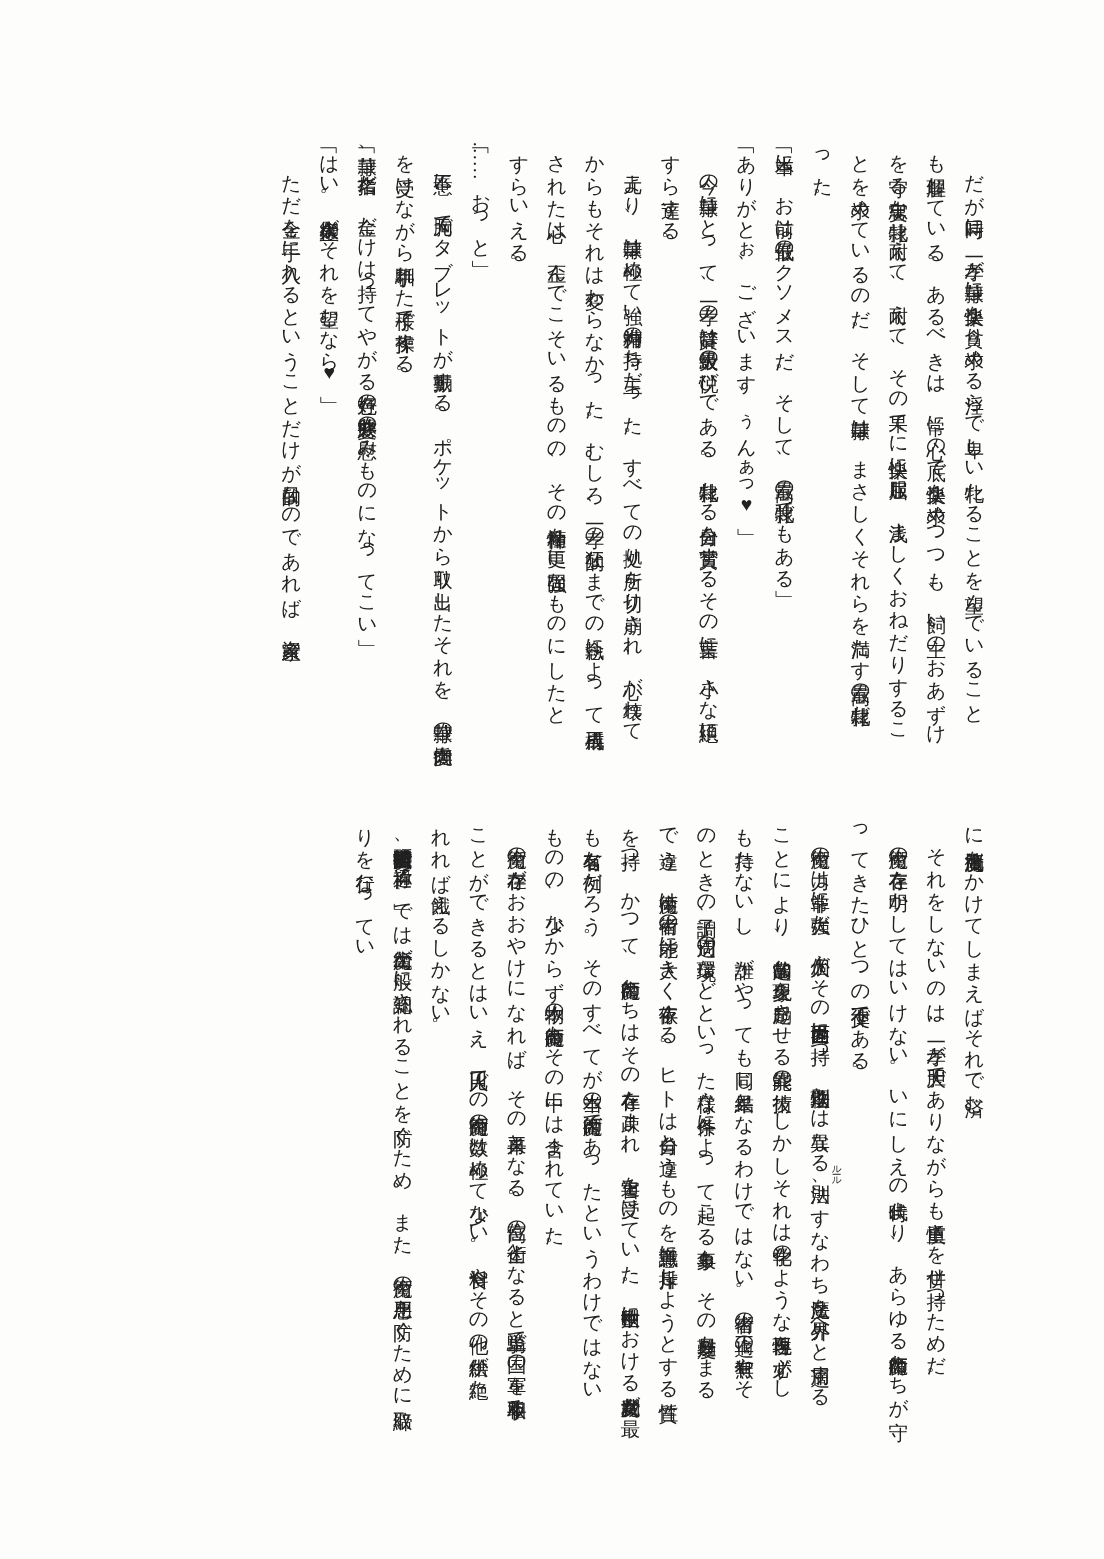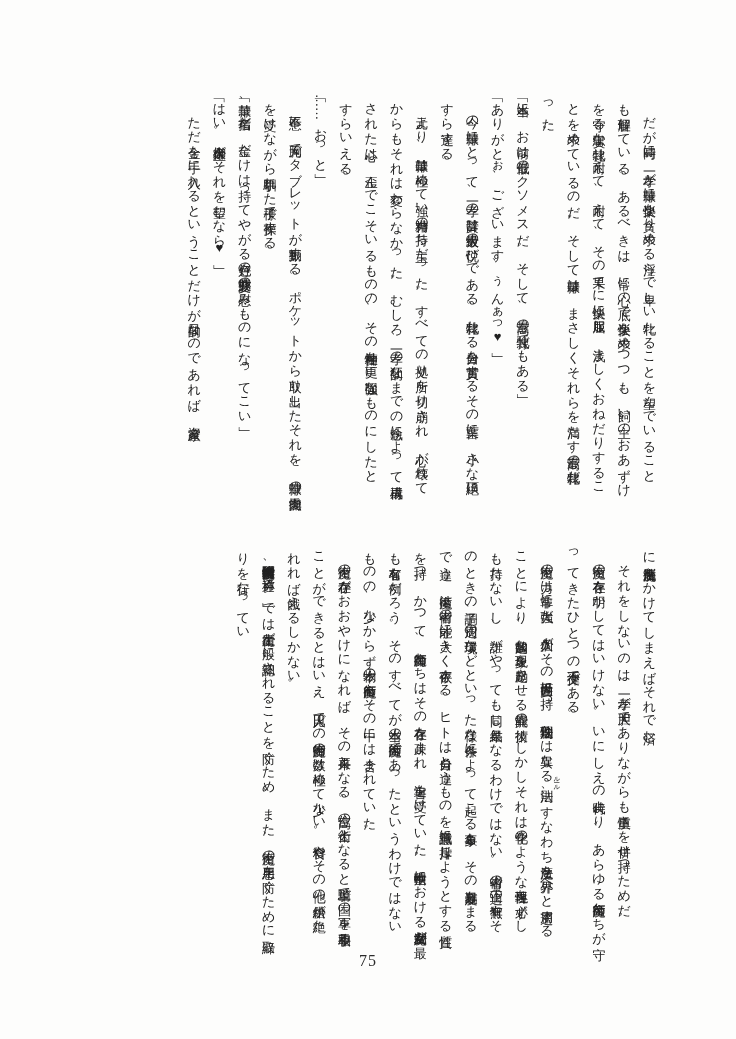--- a/index.html
+++ b/index.html
@@ -76,15 +76,14 @@
 
   <div class="text-block block-bottom">
     <p class="para">に魔術洗脳をかけてしまえばそれで済む。</p>
     <p class="para indent">それをしないのは、一孝が大胆でありながらも慎重さを併せ持つためだ。</p>
     <p class="para indent">魔術の存在を明かしてはいけない。いにしえの時代より、あらゆる魔術師たちが守ってきたひとつの不文律である。</p>
     <p class="para indent"><span>魔術の力は非常に強大だ。個々人がその内面世界に持つ、物理法則とは異なる</span><ruby><span>法則</span><rt>ルール</rt></ruby><span>、すなわち魔法を外界へと適用することにより、超常的な現象を励起させる異能の技術。しかしそれは化学のような再現性を必ずしも持たないし、誰がやっても同じ結果となるわけではない。術者の適正の有無やそのときの調子、周辺の環境などといった様々な条件によって起こる事象も、その難易度もまるで違う。魔術は術者の才能に大きく依存する。ヒトは自分と違うものを無意識に排斥しようとする性質を持つ。かつて、魔術師たちはその存在を疎まれ、迫害を受けていた。中世欧州における魔女裁判が最も有名な例だろう。そのすべてが本当の魔術師であったというわけではないものの、少なからず本物の魔術師もその中には含まれていた。</span></p>
     <p class="para indent">魔術の存在がおおやけになれば、その再来となる。高位の術士となると単騎で一国の軍を相手取ることができるとはいえ、人口比での魔術師の数は極めて少ない。食料やその他の供給が絶たれれば餓えるしかない。</p>
     <p class="para indent">国際科学技術研究所、通称「NSL」では魔術が一般に認知されることを防ぐため、また、魔術の悪用を防ぐために取締りを行なってい</p>
   </div>
 
-  <div class="page-number">75</div>
 
 </div>
 
 </body></html>

